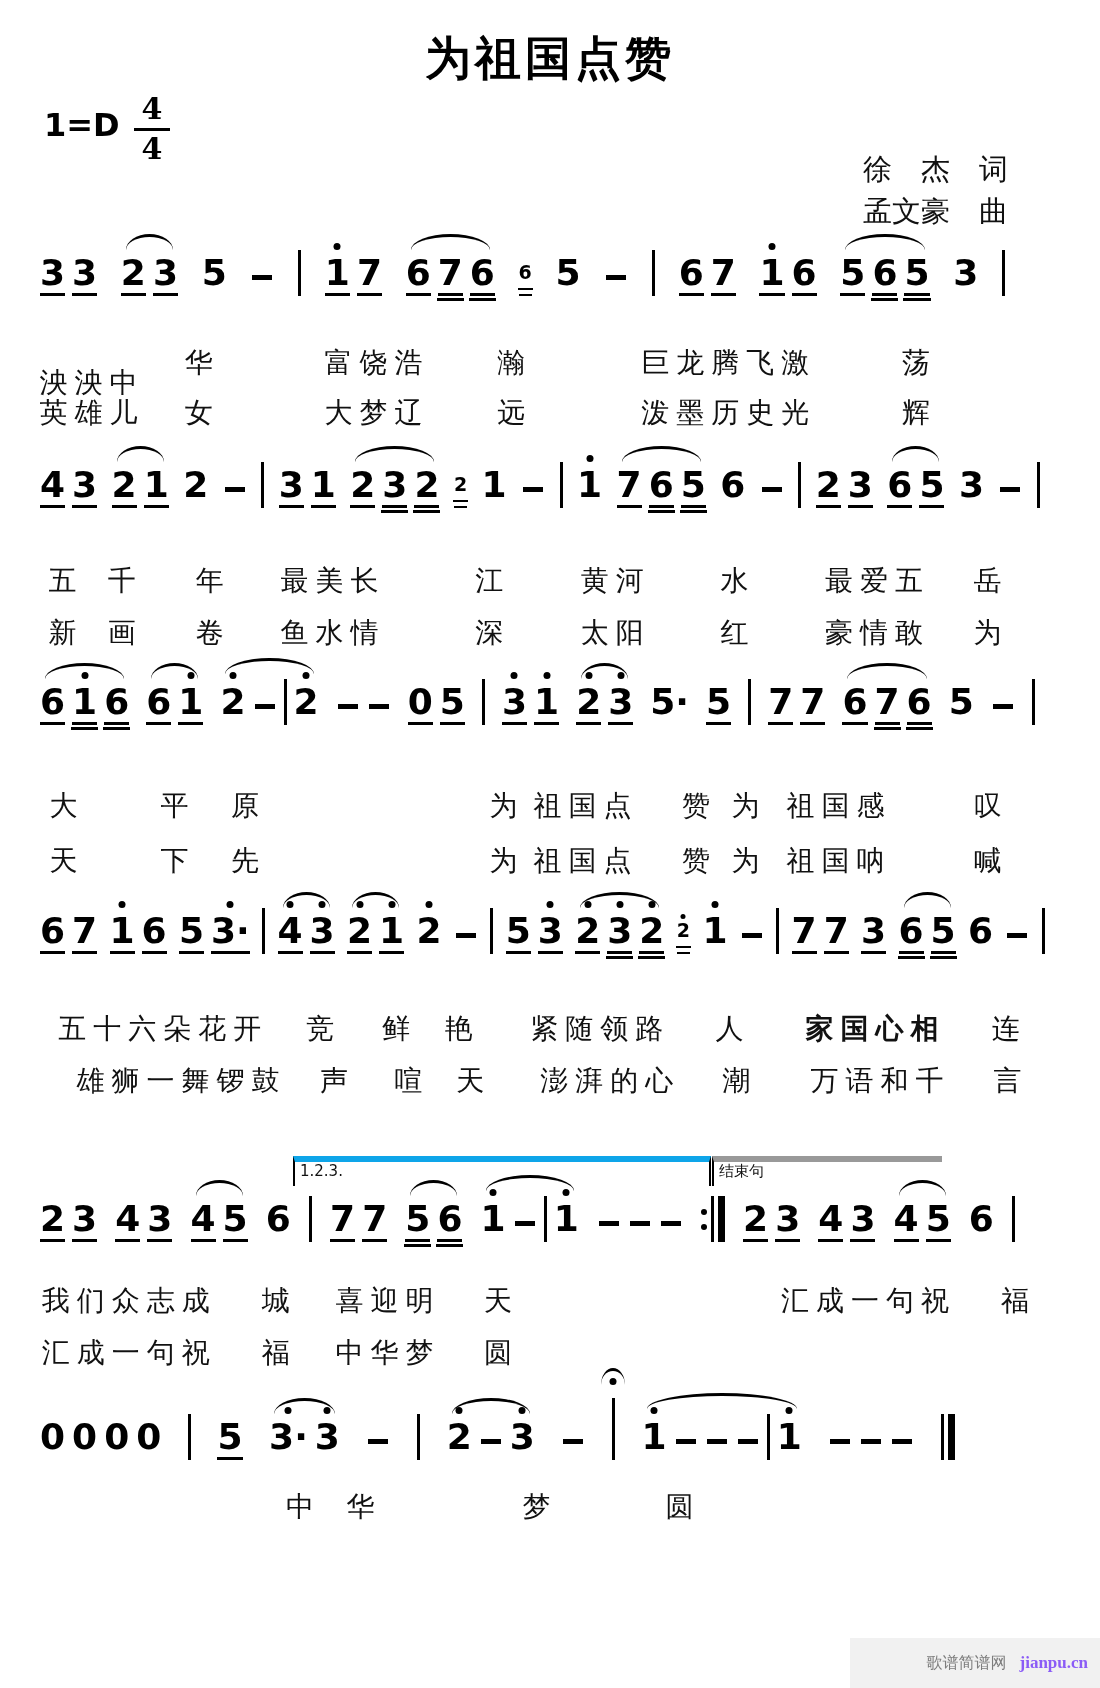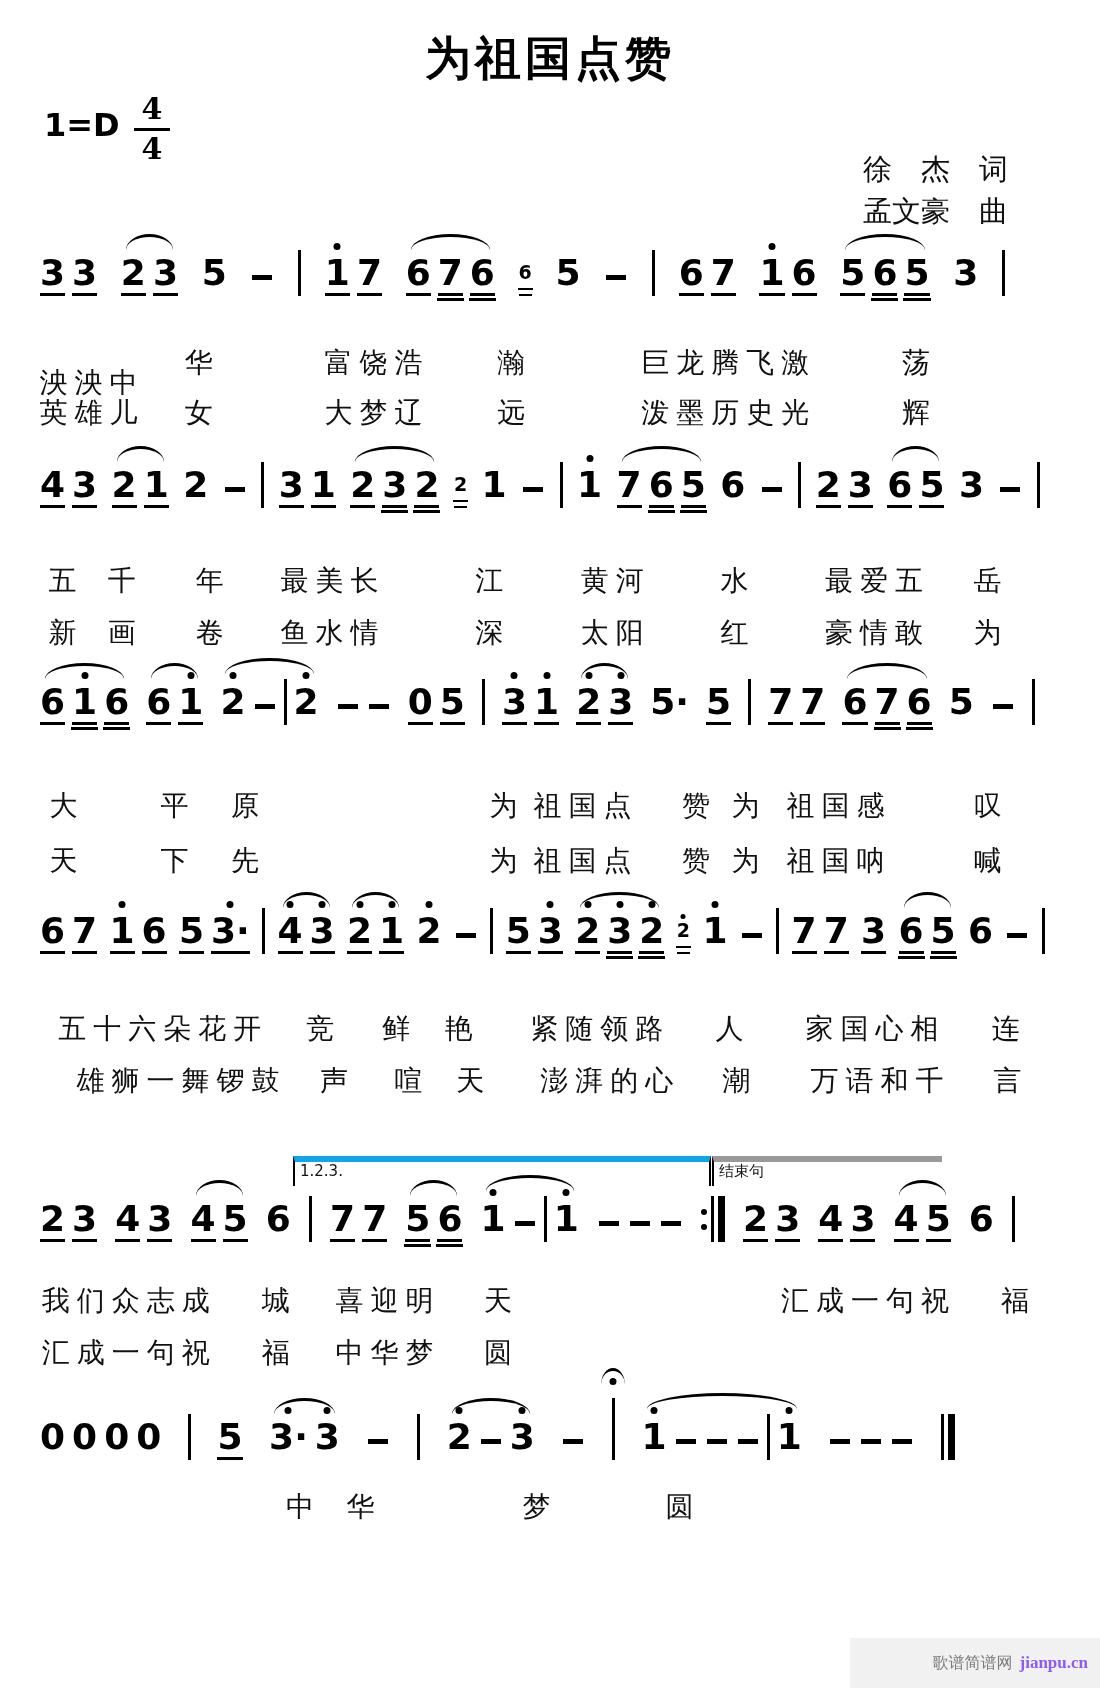--- a/index.html
+++ b/index.html
@@ -69,21 +69,21 @@
   .s1 .lyr0{top:118px;}.s1 .lyr1{top:168px;}
   .s2 .lyr0{top:124px;}.s2 .lyr1{top:176px;}
   .s3 .lyr0{top:132px;}.s3 .lyr1{top:187px;}
   .s4 .lyr0{top:126px;margin-left:17px;}.s4 .lyr1{top:178px;margin-left:36px;}
   .s5 .lyr0{top:132px;}.s5 .lyr1{top:184px;}
   .s6 .lyr0{top:114px;}
 
   
   .wm{position:absolute;right:0;bottom:0;width:250px;height:50px;background:#f1f1f1;
       display:flex;align-items:center;justify-content:flex-end;padding-right:12px;
-      box-sizing:border-box;gap:7px;}
+      box-sizing:border-box;gap:13px;}
   .wm-site{font:16px "DejaVu Serif",serif;color:#7d7d7d;}
   .wm-link{font:bold 17px "DejaVu Sans",sans-serif;color:#cf4f1e;text-decoration:none;}
 </style>
 </head>
 <body>
 
 <div id="page">
 
   <div class="title">为祖国点赞</div>
 
@@ -446,21 +446,21 @@
           </span>
         </div>
       <div class="lyrics">
           <div class="lyr lyr0">
             <span class="seg" style="left: 3.8%;">五十六朵花开</span>
             <span class="seg" style="left: 26.7%;">竞</span>
             <span class="seg" style="left: 33.7%;">鲜</span>
             <span class="seg" style="left: 39.5%;">艳</span>
             <span class="seg" style="left: 47.4%;">紧随领路</span>
             <span class="seg" style="left: 64.5%;">人</span>
-            <span class="seg" style="left: 72.8%;">家国心相</span>
+            <span class="seg" style="left: 72.8%; font-weight: bold;">家国心相</span>
             <span class="seg" style="left: 90%;">连</span>
           </div>
           <div class="lyr lyr1">
             <span class="seg" style="left: 3.8%;">雄狮一舞锣鼓</span>
             <span class="seg" style="left: 26.7%;">声</span>
             <span class="seg" style="left: 33.7%;">喧</span>
             <span class="seg" style="left: 39.5%;">天</span>
             <span class="seg" style="left: 47.4%;">澎湃的心</span>
             <span class="seg" style="left: 64.5%;">潮</span>
             <span class="seg" style="left: 72.8%;">万语和千</span>

